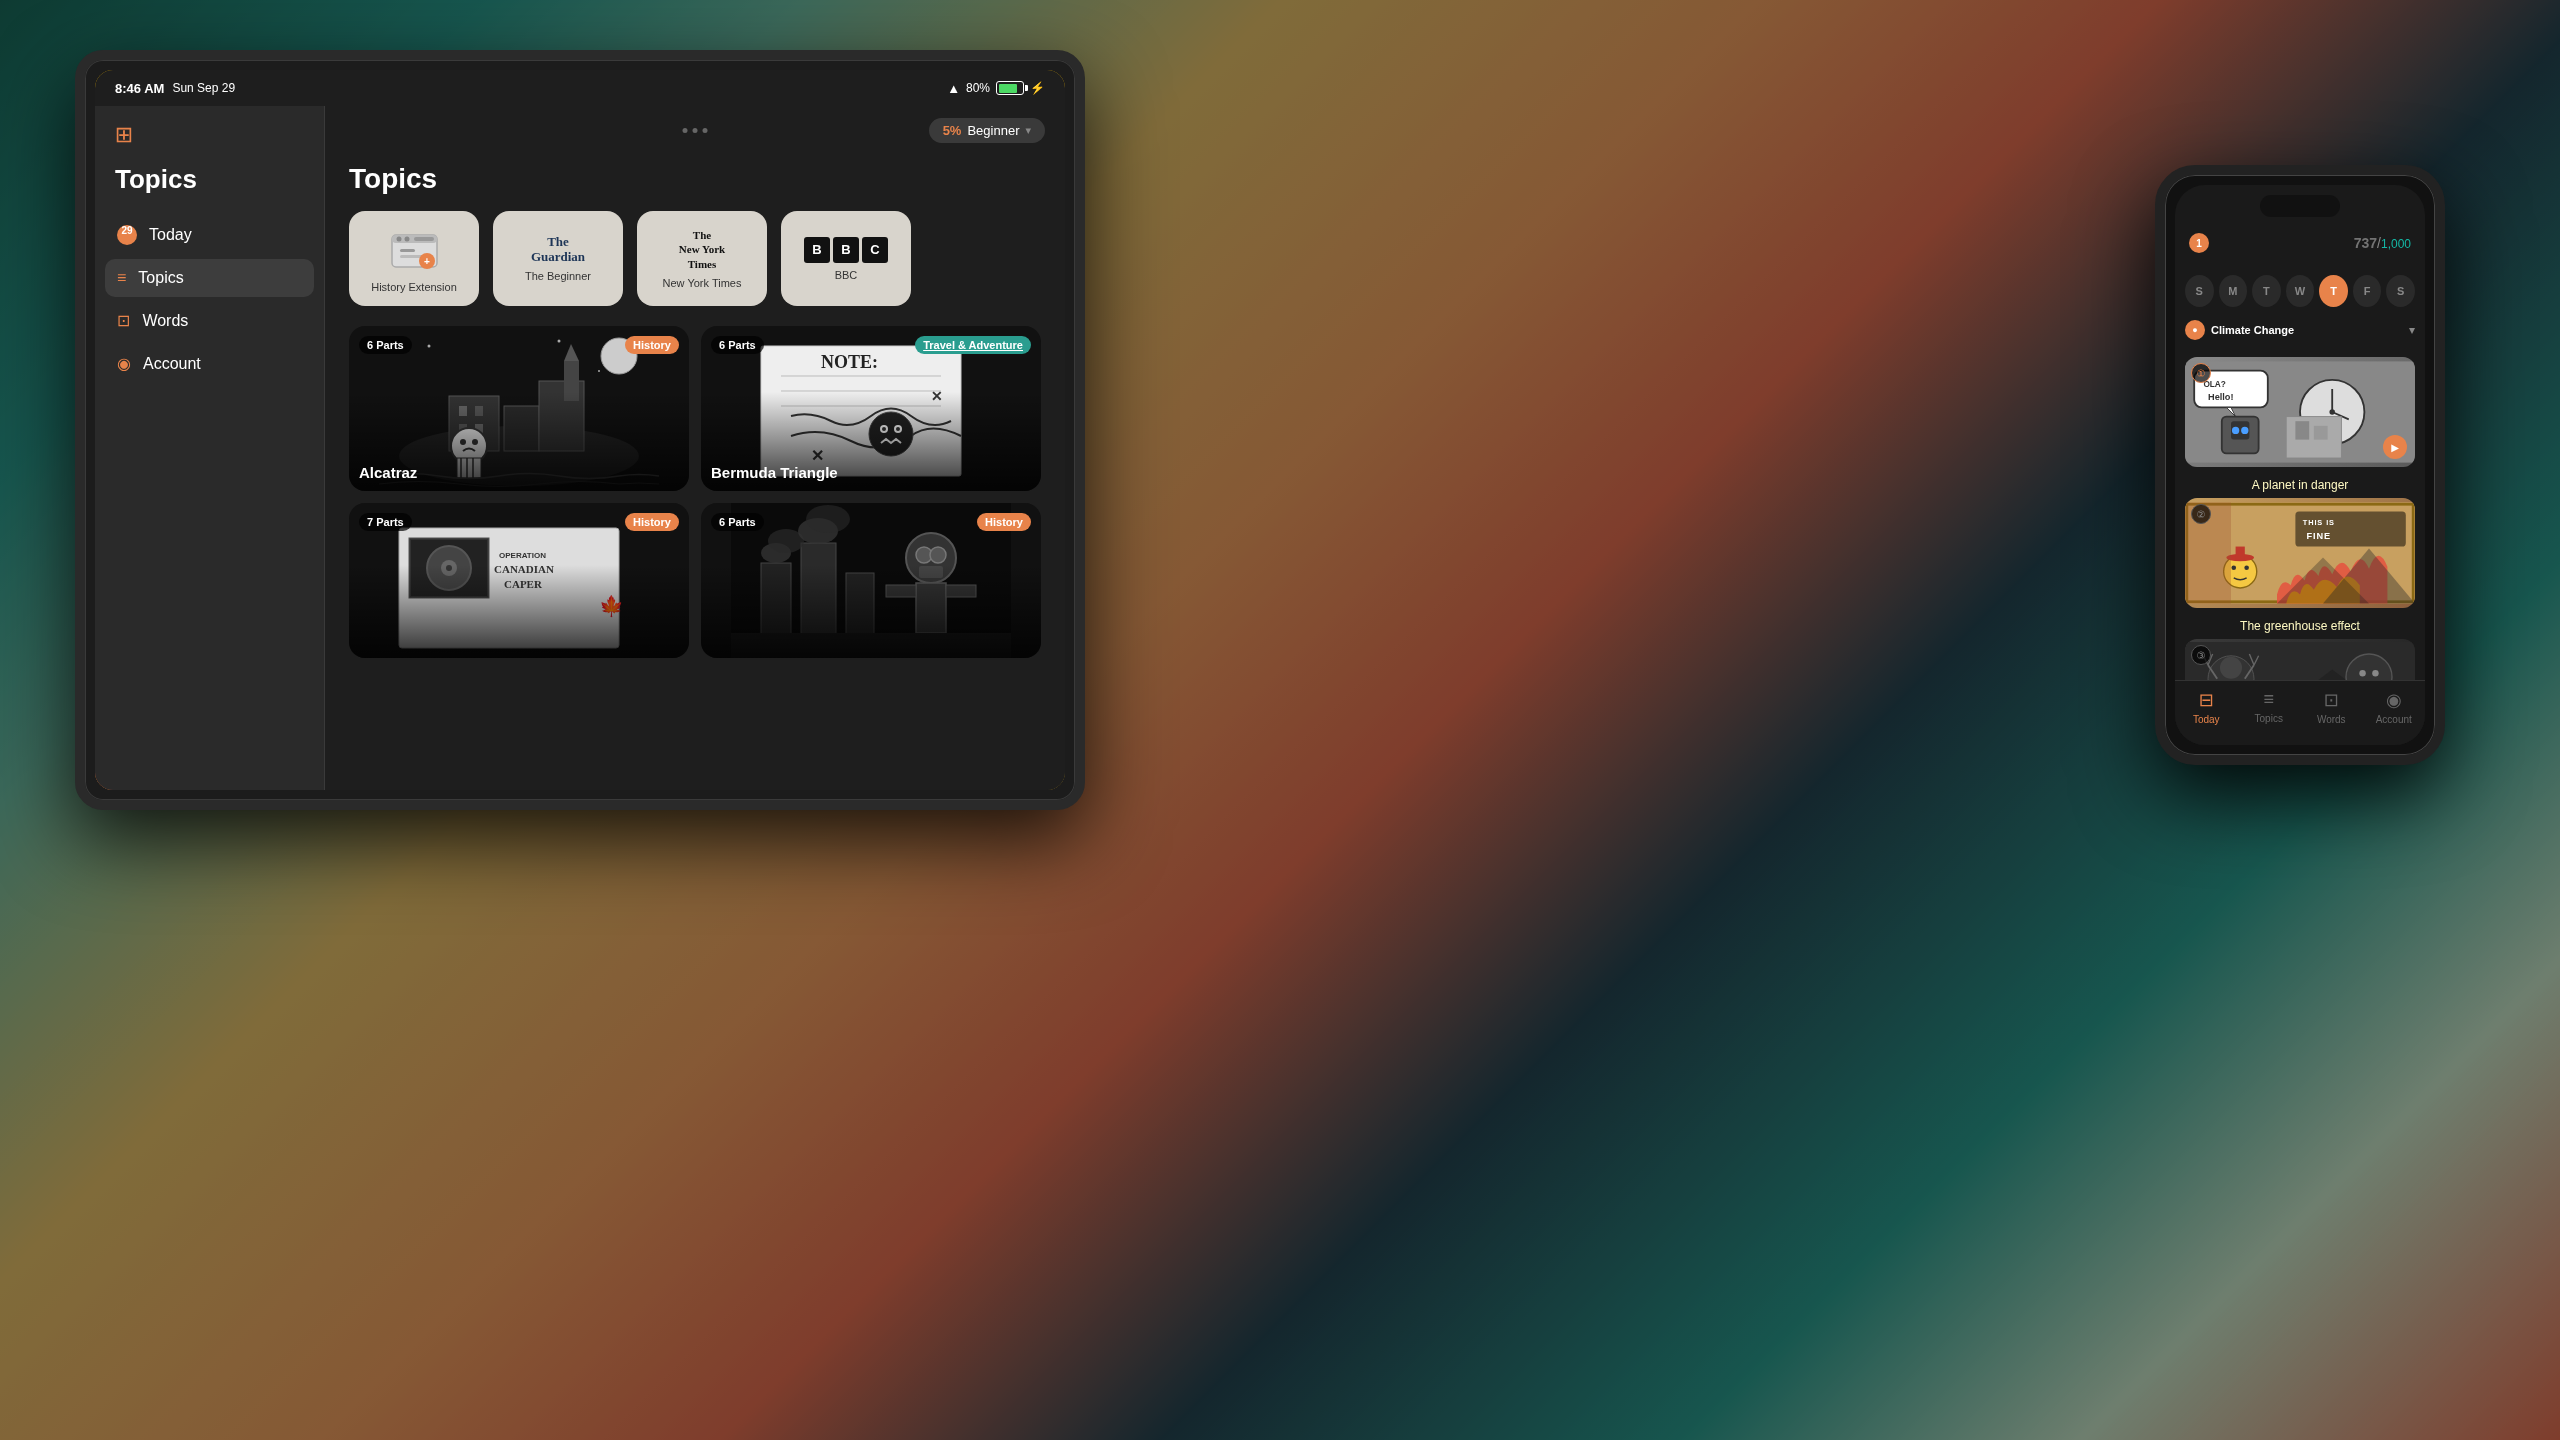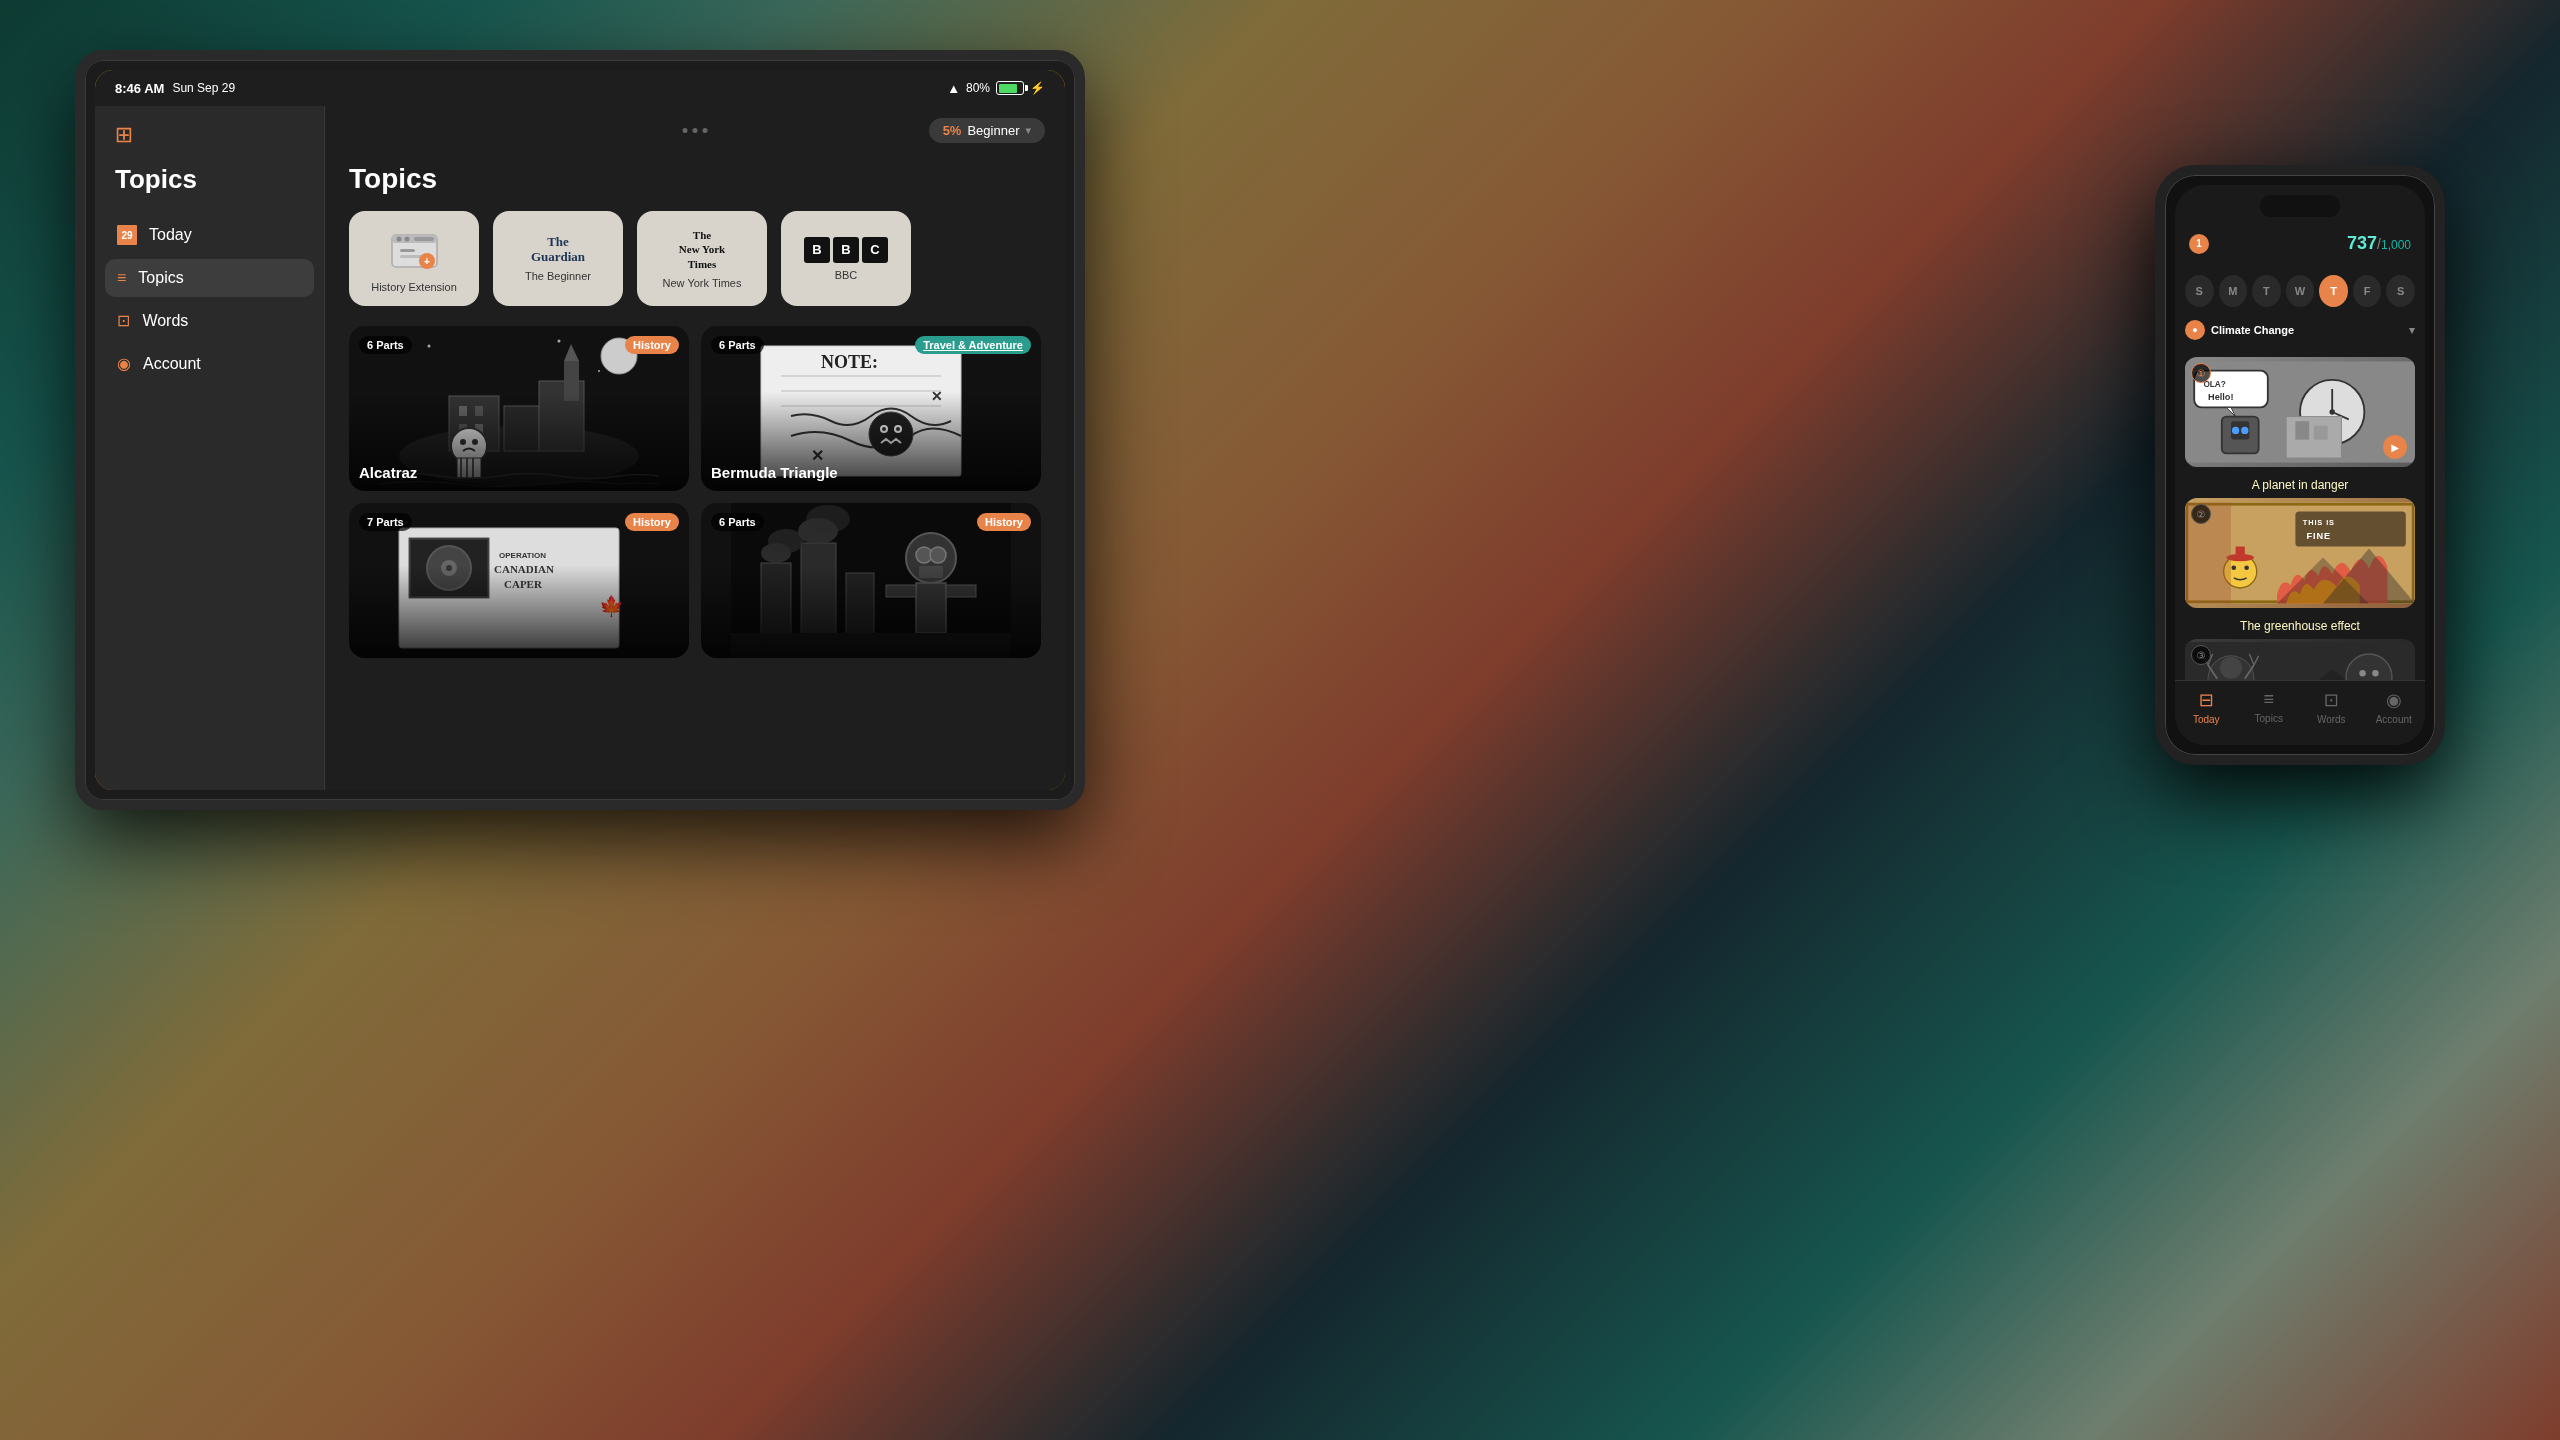--- a/index.html
+++ b/index.html
@@ -147,23 +147,23 @@
     }
 
     .sidebar-nav-item.active {
       background: #3d3d3d;
     }
 
     .nav-icon-today {
       width: 20px;
       height: 20px;
       background: #e8834a;
-      border-radius: 1px;
-      display: flex;
-      align-items: center;
+      border-radius: 10px;
+      display: flex;
+      align-items: flex-start;
       justify-content: center;
     }
 
     .sidebar-nav-label {
       color: #fff;
       font-size: 16px;
       font-weight: 500;
     }
 
     
@@ -934,21 +934,21 @@
 
       <div class="dynamic-island"></div>
 
       <div class="iphone-topbar">
         <div class="flame-badge">
           <div class="flame-icon">
             <span style="color:#fff; font-size:10px; font-weight:700;">1</span>
           </div>
         </div>
         <div style="margin-left:auto;">
-          <span style="color:#5eead4; font-size:18px; font-weight:700;">737</span><span style="color:#888; font-size:14px;">/</span><span style="color:#14b8a6; font-size:12px;">1,000</span>
+          <span style="color:#737373; font-size:14px; font-weight:700;">737</span><span style="color:#888; font-size:14px;">/</span><span style="color:#14b8a6; font-size:12px;">1,000</span>
         </div>
       </div>
 
       <div class="day-selector">
         <div class="day-chip">
             <span>S</span>
           </div>
         <div class="day-chip">
             <span>M</span>
           </div>

